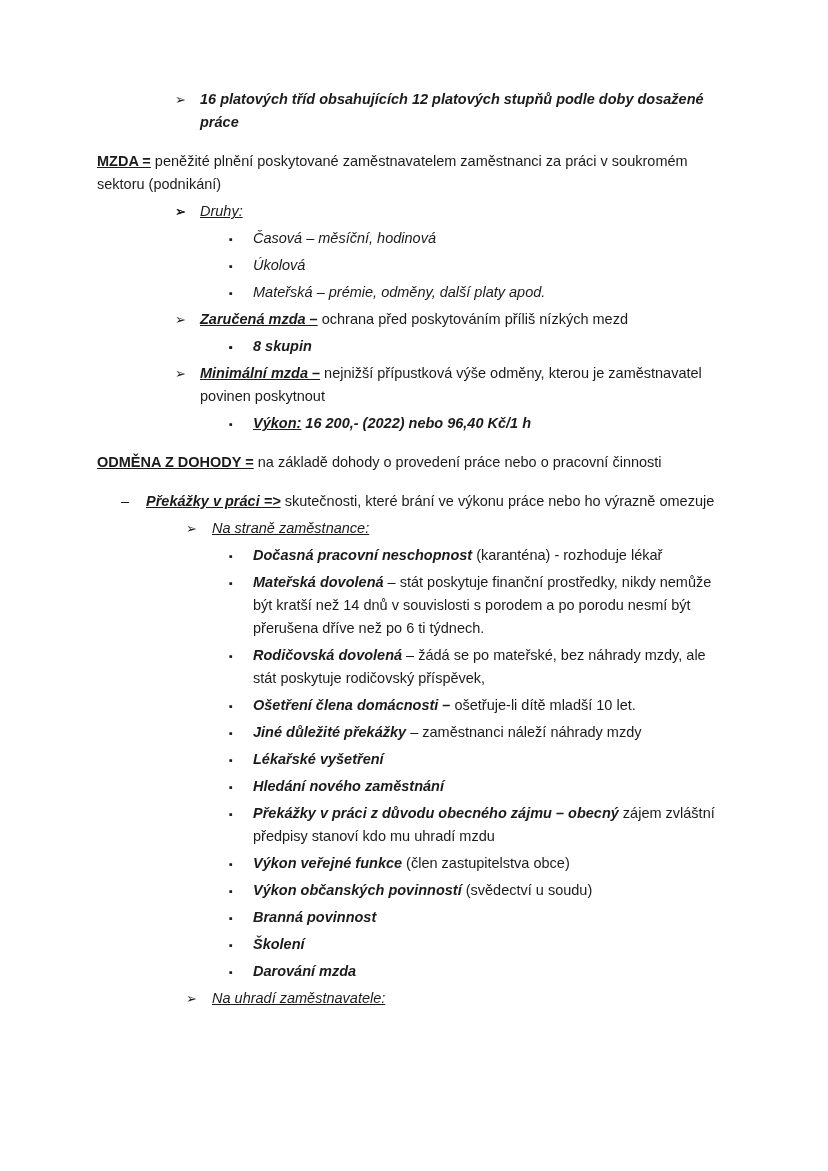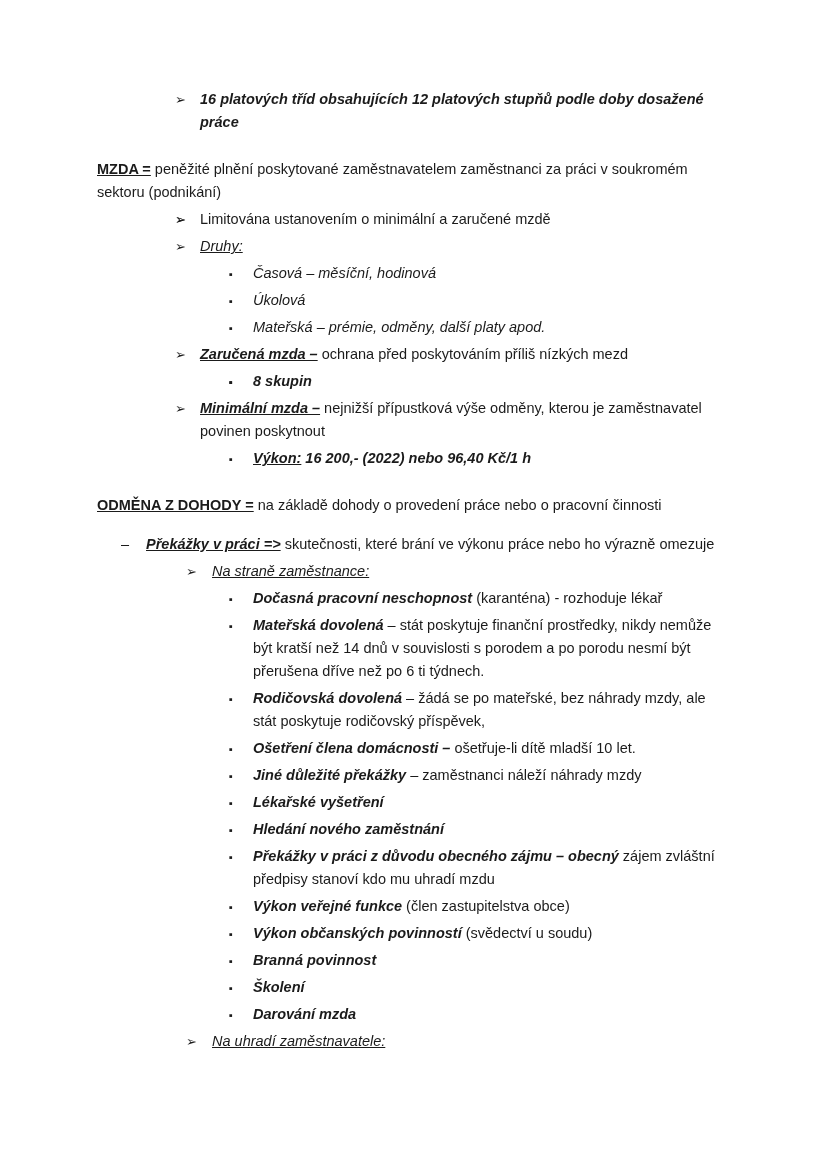--- a/index.html
+++ b/index.html
@@ -27,21 +27,21 @@
     line-height: 23px;
     margin: 0 0 4px 0;
     word-wrap: break-word;
   }
   .blk .marker {
     position: absolute;
     top: 0;
     line-height: 23px;
   }
   
-  .t-p { padding-left: 97px; margin-top: 24px; }
+  .t-p { padding-left: 97px; margin-top: 16px; }
   
   .t-arrow1 { padding-left: 200px; }
   .t-arrow1 .marker { left: 175px; font-size: 13px; }
   
   .t-arrow2 { padding-left: 212px; }
   .t-arrow2 .marker { left: 186px; font-size: 13px; }
   
   .t-square { padding-left: 253px; }
   .t-square .marker { left: 229px; font-size: 11px; top: 1px; }
   
@@ -54,21 +54,21 @@
   .u { text-decoration: underline; }
 </style>
 </head>
 <body>
 
 <div class="doc-page">
   <div class="doc-body">
       <div class="blk t-arrow1"><span class="marker">➢</span><span class="b i">16 platových tříd obsahujících 12 platových stupňů podle doby dosažené práce</span></div>
       <div class="blk t-p"><span class="b u">MZDA =</span><span> peněžité plnění poskytované zaměstnavatelem zaměstnanci za práci v soukromém sektoru (podnikání)</span></div>
       <div class="blk t-arrow1"><span class="marker">➢</span></div>
-      <div class="blk t-arrow1"><span class="marker">➢</span><span>Limitována ustanovením o minimální a zaručené mzdě</span></div>
+      <div class="blk t-arrow1"><span class="marker">➢</span></div>
       <div class="blk t-arrow1"><span class="marker">➢</span><span class="i u">Druhy:</span></div>
       <div class="blk t-square"><span class="marker">▪</span><span class="i">Časová</span><span class="i"> – měsíční, hodinová</span></div>
       <div class="blk t-square"><span class="marker">▪</span><span class="i">Úkolová</span></div>
       <div class="blk t-square"><span class="marker">▪</span><span class="i">Mateřská</span><span class="i"> – prémie, odměny, další platy apod.</span></div>
       <div class="blk t-arrow1"><span class="marker">➢</span><span class="b i u">Zaručená mzda –</span><span> ochrana před poskytováním příliš nízkých mezd</span></div>
       <div class="blk t-square"><span class="marker">▪</span></div>
       <div class="blk t-square"><span class="marker">▪</span><span class="b i">8 skupin</span></div>
       <div class="blk t-arrow1"><span class="marker">➢</span><span class="b i u">Minimální mzda –</span><span> nejnižší přípustková výše odměny, kterou je zaměstnavatel povinen poskytnout</span></div>
       <div class="blk t-square"><span class="marker">▪</span><span class="b i u">Výkon:</span><span class="b i"> 16 200,- (2022) nebo 96,40 Kč/1 h</span></div>
       <div class="blk t-p"><span class="b u">ODMĚNA Z DOHODY =</span><span> na základě dohody o provedení práce nebo o pracovní činnosti</span></div>

